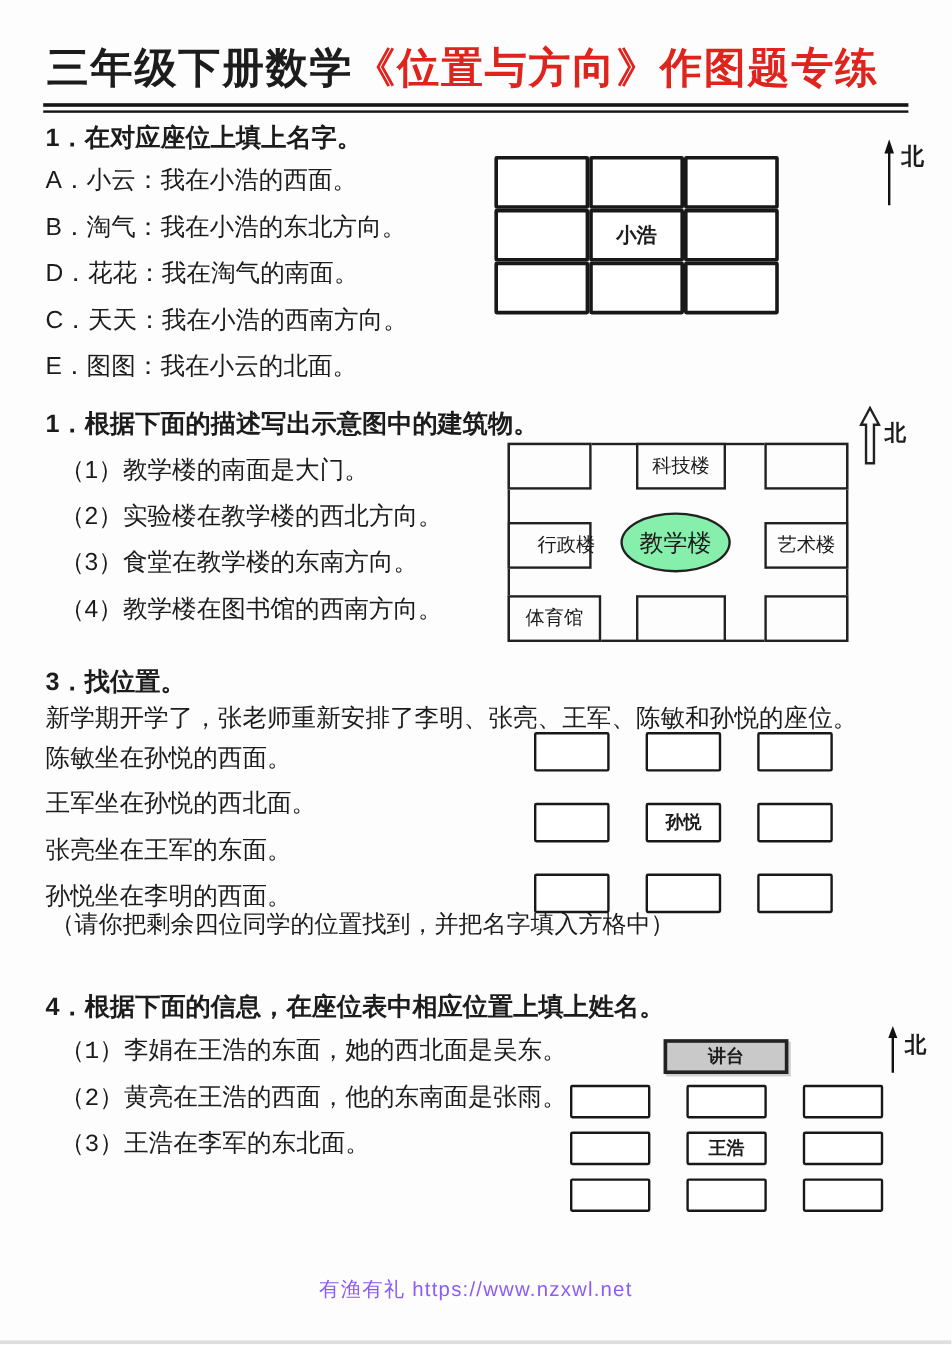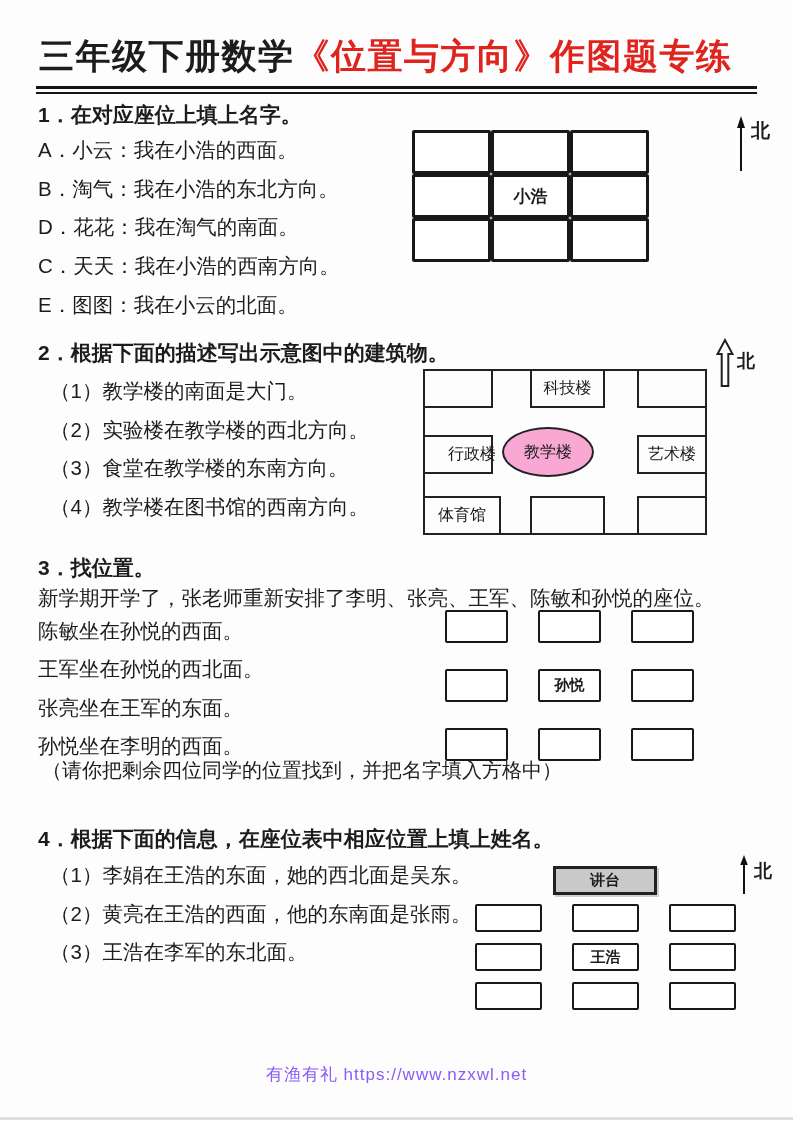--- a/index.html
+++ b/index.html
@@ -53,36 +53,36 @@
   }
   .b-tl { left:-2px;  top:-2px;    width:70px; height:39px; }
   .b-tm { left:105px; top:-2px;    width:75px; height:39px; }
   .b-tr { right:-2px; top:-2px;    width:70px; height:39px; }
   .b-ml { left:-2px;  top:64px;    width:70px; height:39px;padding-left:28px; }
   .b-mr { right:-2px; top:64px;    width:70px; height:39px; }
   .b-bl { left:-2px;  bottom:-2px; width:78px; height:39px; }
   .b-bm { left:105px; bottom:-2px; width:75px; height:39px; }
   .b-br { right:-2px; bottom:-2px; width:70px; height:39px; }
   .ellipse {
-    position:absolute; left:77px; top:56px; width:92px; height:50px;
+    position:absolute; left:92px; top:56px; width:92px; height:50px;
     border:2px solid #222; border-radius:50%; box-sizing:border-box;
-    display:flex; align-items:center; justify-content:center; font-size:16px; background:#f9a8d4;
+    display:flex; align-items:center; justify-content:center; font-size:20px; background:#86efac;
   }
 
   
   .q3-head  { left:38px; top:554px; }
   .q3-intro { position:absolute; left:38px; top:584px; font-size:20.5px; white-space:nowrap; }
   .q3-lines { left:38px; top:612px; }
   .q3-lines > div { height:38.3px; }
   .q3-note  { position:absolute; left:42px; top:757px; font-size:20px; white-space:nowrap; }
 
   
   .q4-head  { left:38px; top:825px; }
   .q4-items { left:50px; top:856px; }
-  .q4-items > div { height:38.4px; }
+  .q4-items > div { height:38.4px;font-family:Liberation Mono, monospace; }
   .podium {
     position:absolute; left:553px; top:866px; width:104px; height:29px;
     background:#c9c9c9; border:3px solid #222; box-sizing:border-box;
     display:flex; align-items:center; justify-content:center;
     font-weight:700; font-size:15px; box-shadow:2px 2px 0 rgba(0,0,0,0.18);
   }
 
   
   .north { position:absolute; display:flex; align-items:flex-start; gap:3px; font-weight:700; }
   .north span { font-size:19px; }
@@ -133,21 +133,21 @@
     <div class="cell"></div>
   </div>
   <div class="north north-q1">
     <svg width="14" height="56" viewBox="0 0 14 56">
       <line x1="7" y1="55" x2="7" y2="9" stroke="#111" stroke-width="2"></line>
       <polygon points="7,0 3,12 11,12" fill="#111"></polygon>
     </svg>
     <span>北</span>
   </div>
 
-  <div class="head q2-head">2．根据下面的描述写出示意图中的建筑物。</div>
+  <div class="head q2-head">1．根据下面的描述写出示意图中的建筑物。</div>
   <div class="lines q2-items">
     <div>（1）教学楼的南面是大门。</div>
     <div>（2）实验楼在教学楼的西北方向。</div>
     <div>（3）食堂在教学楼的东南方向。</div>
     <div>（4）教学楼在图书馆的西南方向。</div>
   </div>
   <div class="map">
     <div class="b b-tl"></div>
     <div class="b b-tm">
         <span>科技楼</span>

